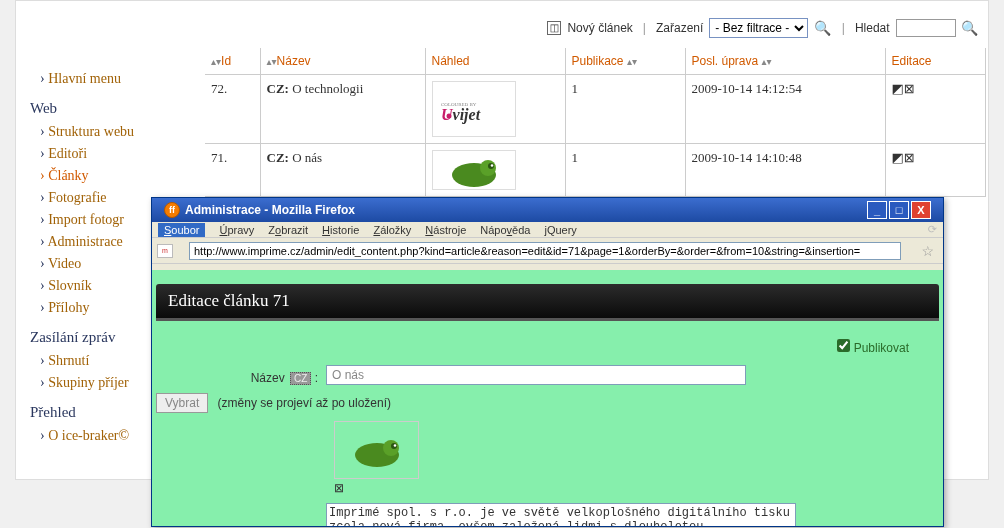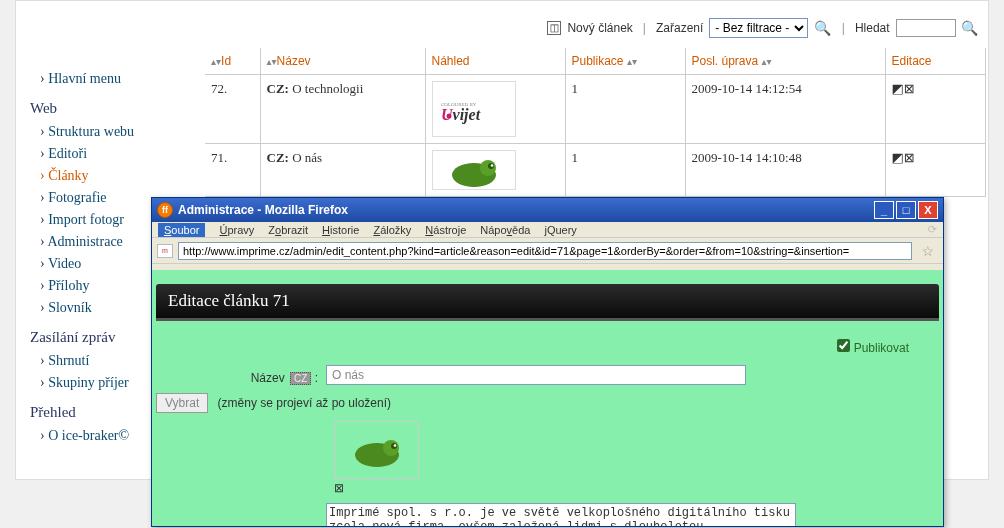--- a/index.html
+++ b/index.html
@@ -12,50 +12,50 @@
   .toolbar .sep { color: #999; margin: 0 4px; }
   .toolbar select { border: 1px solid #7892c2; font-size: 12px; padding: 1px; background: #fff; }
   .toolbar input[type=text] { border: 1px solid #999; padding: 1px 3px; width: 60px; font-size:12px; }
   .tool-icon { width:14px; height:14px; display:inline-block; border:1px solid #666; font-size:10px; text-align:center; line-height:12px; }
   .mag { font-size:14px; }
   
   
   .sidebar { position: absolute; top: 68px; left: 30px; width: 150px; }
   .sidebar h3 { font-family: Georgia, serif; font-size: 15px; color: #2a375e; font-weight: normal; margin: 10px 0 4px 0; }
   .sidebar ul { list-style: none; }
-  .sidebar ul li { padding: 3px 0 3px 10px; color: #0c4a6e; font-family: Georgia, serif; font-size: 14px; }
+  .sidebar ul li { padding: 3px 0 3px 10px; color: #a16207; font-family: Georgia, serif; font-size: 14px; }
   .sidebar ul li::before { content: "› "; color: #2a375e; }
   .sidebar ul li.active { color: #d15a00; }
   .sidebar ul li.active::before { color: #d15a00; }
   
   
   .main-table { position: absolute; top: 48px; left: 205px; width: 780px; border-collapse: collapse; table-layout: fixed;}
   .main-table th { text-align: left; padding: 6px 6px; border-bottom: 1px solid #ccc; border-right: 1px solid #ccc; font-weight: normal; color: #d15a00; font-size: 12px; background:#fff;margin-left:40px; }
   .main-table th .sort { color: #888; font-size:10px; }
   .main-table td { padding: 6px 6px; border-bottom: 1px solid #ccc; border-right: 1px solid #ccc; vertical-align: top; color: #333; font-family: Georgia, serif; font-size:13px;}
   .main-table td b { font-weight:bold; }
   .thumb { width:84px; height:56px; background:#fff; border:1px solid #ddd; display:flex; align-items:center; justify-content:center; font-size:9px; color:#666; }
   .thumb-cham { width:84px; height:40px; background:#fff; border:1px solid #ddd; display:flex; align-items:center; justify-content:center;}
   .cham-svg { width:60px; height:40px;}
   .edit-icons { color:#666; font-size:14px; }
   
   
   .ff-window { position: absolute; top: 197px; left: 151px; width: 793px; height: 330px; background: #ece9d8; border: 1px solid #003587; box-shadow: 2px 2px 6px rgba(0,0,0,0.3); }
-  .ff-title { height: 24px; background: linear-gradient(#3b6dcf, #1d4aa3); color: #fff; display: flex; align-items: center; padding: 0 5px; font-size: 12px; font-weight: bold; }
+  .ff-title { height: 24px; background: linear-gradient(#3b6dcf, #1d4aa3); color: #fff; display: flex; align-items: center; padding: 0 12px; font-size: 12px; font-weight: bold; }
   .ff-title .ff-icon { width:16px; height:16px; background: #f57c00; border-radius:50%; margin-right:5px; border:1px solid #b35900; display:inline-flex; align-items:center; justify-content:center; font-size:9px; color:#fff;}
   .ff-title .spacer { flex:1; }
   .ff-btn { width:20px; height:18px; margin-left:2px; border:1px solid #fff; display:inline-flex; align-items:center; justify-content:center; font-size:11px; font-weight:bold; color:#fff; }
   .ff-btn.min { background:#2a5abf; }
   .ff-btn.max { background:#2a5abf; }
   .ff-btn.close { background:#e04130; }
   .ff-menu { height:16px; background:#ece9d8; display:flex; align-items:center; padding: 0 6px; gap:14px; font-size:11px; border-bottom:1px solid #ccc;}
   .ff-menu span.m-item { cursor:default; }
   .ff-menu span.m-item:first-child { background:#316ac5; color:#fff; padding:1px 6px;}
   .ff-menu span.m-item u { }
-  .ff-addr { height:26px; display:flex; align-items:center; padding:2px 5px; gap:5px; border-bottom:1px solid #ccc; background:#ece9d8;}
+  .ff-addr { height:26px; display:flex; align-items:center; padding:2px 5px; gap:16px; border-bottom:1px solid #ccc; background:#ece9d8;}
   .ff-addr .host-ico { width:16px;height:14px;border:1px solid #bbb; background:#fff; font-size:7px; color:#c33; text-align:center; line-height:12px;}
   .ff-addr input { flex:1; border:1px solid #7f9db9; padding:2px 4px; font-size:11px; }
   .ff-addr .star { color:#999; font-size:14px; padding:0 4px;}
   .ff-body { position:absolute; top:72px; left:0; right:0; bottom:0; background:#86efac; overflow:hidden; padding:14px 4px;}
   
   .page-title-bar { background: linear-gradient(#2c2c2c, #0a0a0a); color:#fff; padding:7px 12px; font-family: Georgia, serif; font-size:17px; border-radius:3px 3px 0 0; border-bottom:3px solid #555;}
   .form-area { padding: 14px 0 0 0; }
   .pub-row { text-align:right; font-size:12px; color:#2a6b2a; padding: 4px 30px 10px 0;}
   .pub-row input { accent-color:#2a6b2a; }
   .form-row { display:flex; align-items:flex-end; margin-bottom:8px; }
@@ -95,22 +95,22 @@
     </ul>
     <h3>Web</h3>
     <ul>
       <li>Struktura webu</li>
       <li>Editoři</li>
       <li class="active">Články</li>
       <li>Fotografie</li>
       <li>Import fotogr</li>
       <li>Administrace</li>
       <li>Video</li>
+      <li>Slovník</li>
       <li>Přílohy</li>
-      <li>Slovník</li>
     </ul>
     <h3>Zasílání zpráv</h3>
     <ul>
       <li>Shrnutí</li>
       <li>Skupiny příjer</li>
     </ul>
     <h3>Přehled</h3>
     <ul>
       <li>O ice-braker©</li>
     </ul>

